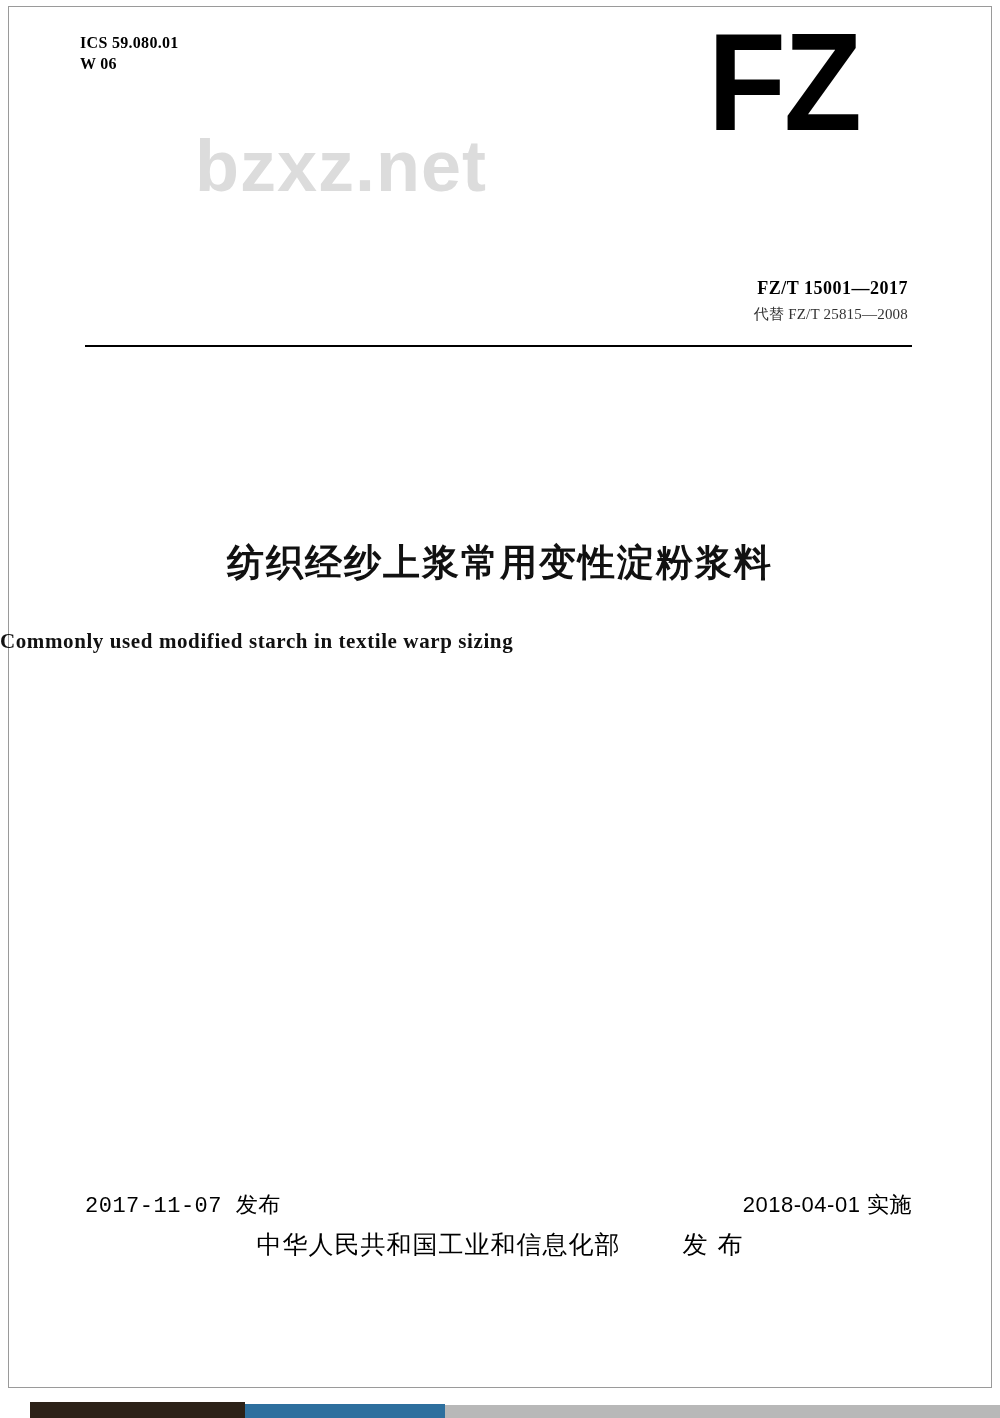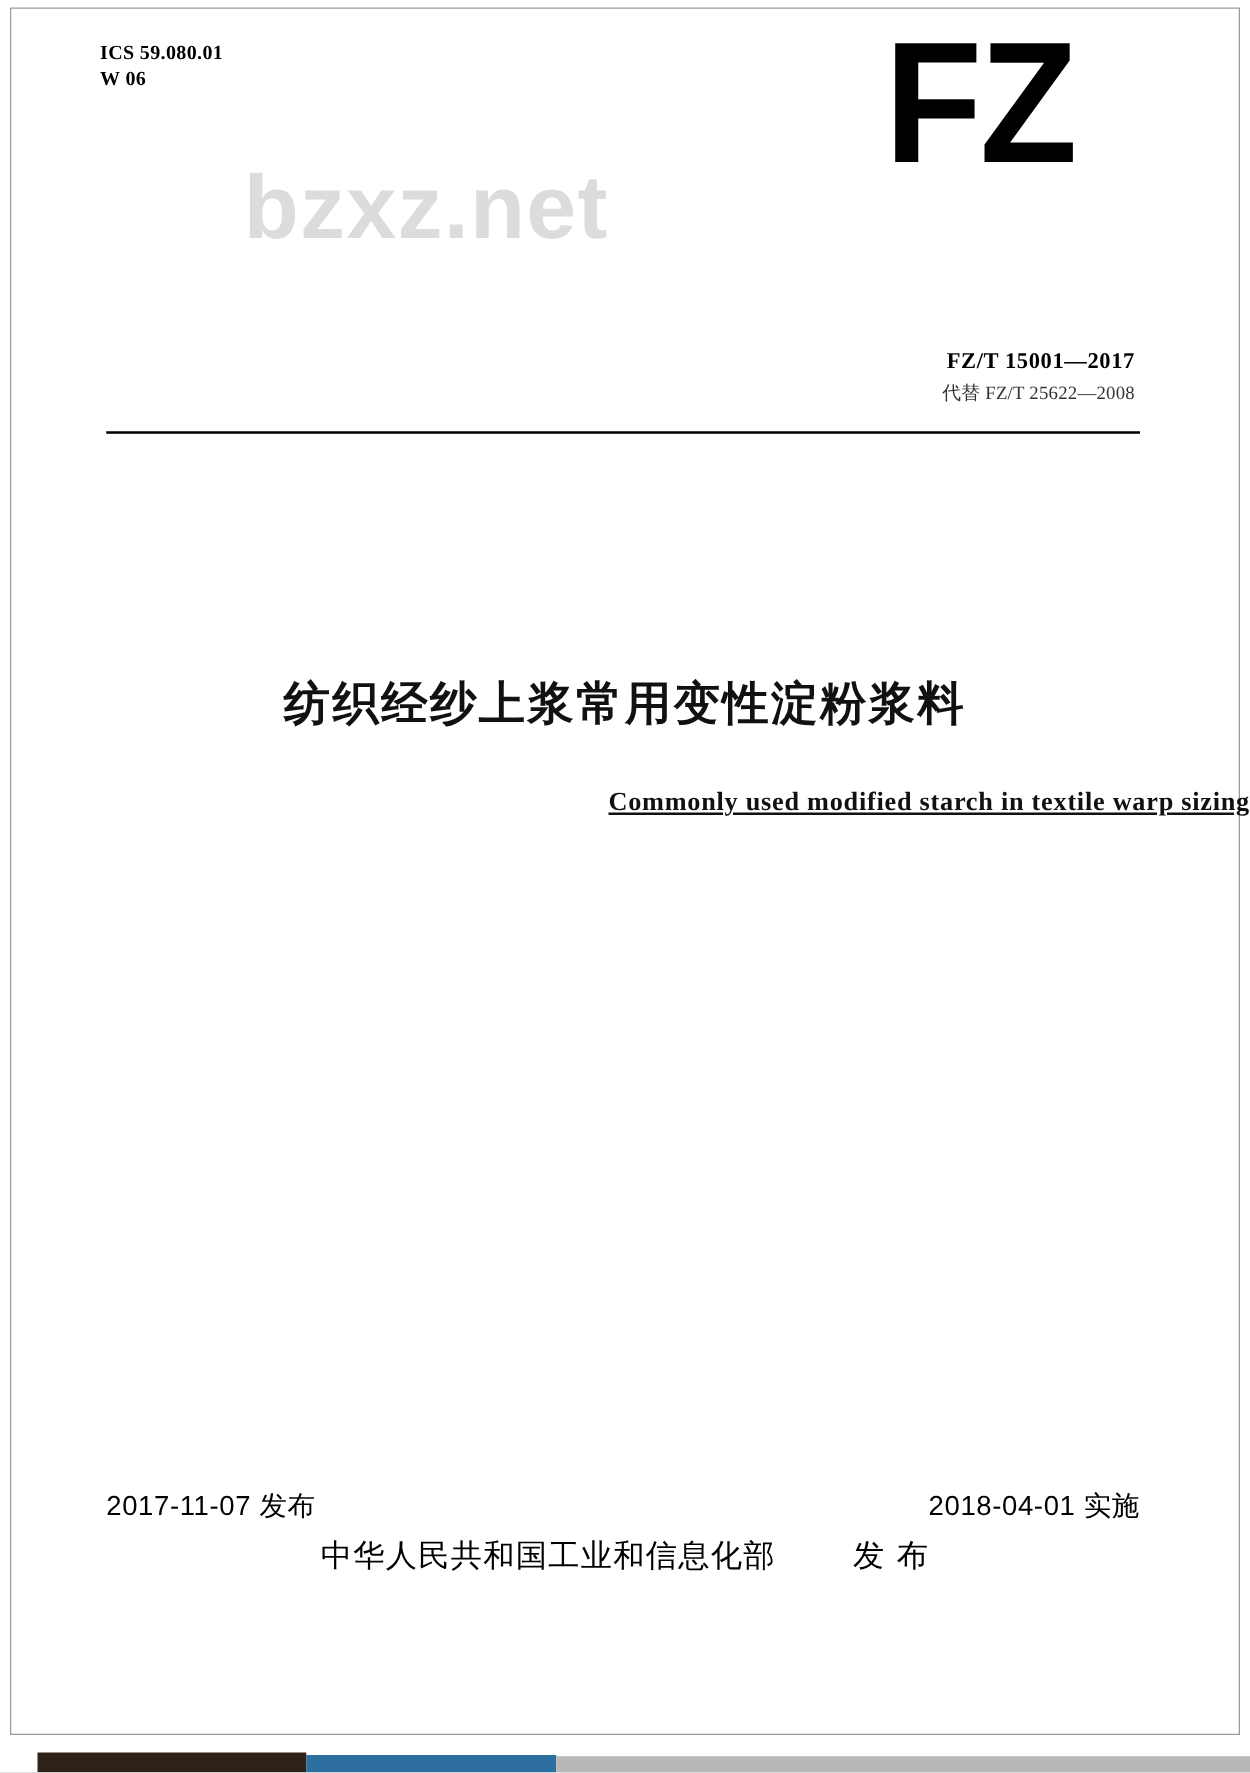--- a/index.html
+++ b/index.html
@@ -123,35 +123,34 @@
     font-weight: bold;
     font-size: 37px;
     letter-spacing: 2px;
     color: #111;
   }
   .doc-title-en {
     position: absolute;
     left: 0;
     right: 0;
     top: 629px;
-    text-align: right;
+    text-align: left;
     font-family: "Liberation Serif", serif;
     font-weight: bold;
     font-size: 21px;
     letter-spacing: 0.6px;
     color: #111;
-    text-decoration: underline;
   }
 
   
   .date-issue {
     position: absolute;
     left: 85px;
     top: 1190px;
-    font-family: Liberation Sans, sans-serif;
+    font-family: Liberation Mono, monospace;
     font-size: 22px;
     letter-spacing: 0.5px;
   }
   .date-impl {
     position: absolute;
     right: 88px;
     top: 1190px;
     font-family: Liberation Sans, sans-serif;
     font-size: 22px;
     letter-spacing: 0.5px;
@@ -216,21 +215,21 @@
     <div>ICS 59.080.01</div>
     <div>W 06</div>
   </div>
 
   <div class="fz-logo">FZ</div>
 
   <div class="watermark">bzxz.net</div>
 
 
   <div class="std-no">FZ/T 15001—2017</div>
-  <div class="std-replace">代替 FZ/T 25622—2008</div>
+  <div class="std-replace">代替 FZ/T 25815—2008</div>
 
   <div class="rule"></div>
 
   <div class="doc-title-cn">纺织经纱上浆常用变性淀粉浆料</div>
   <div class="doc-title-en">Commonly used modified starch in textile warp sizing</div>
 
   <div class="date-issue">2017-11-07 发布</div>
   <div class="date-impl">2018-04-01 实施</div>
 
   <div class="issuer">

